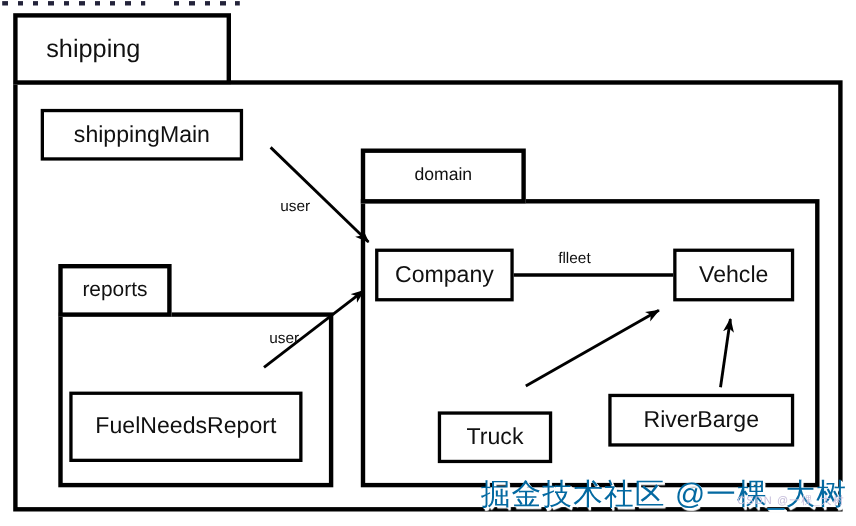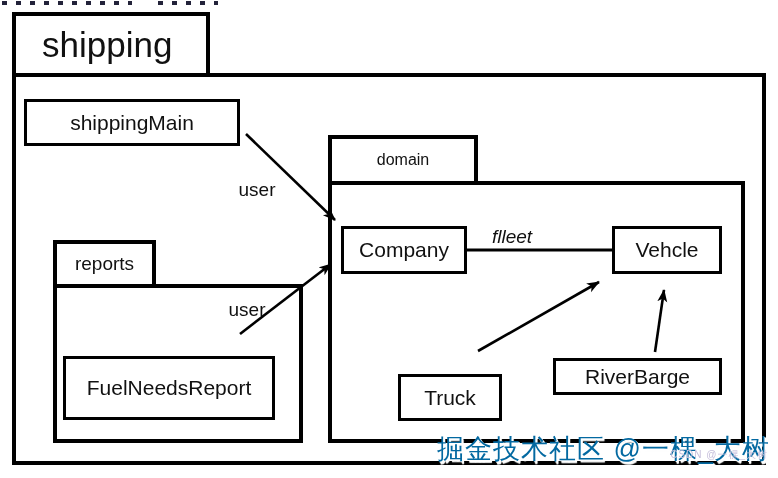--- a/index.html
+++ b/index.html
@@ -31,22 +31,22 @@
     border:3px solid #000;
     background:#fff;
     box-sizing:border-box;
     display:flex;align-items:center;justify-content:center;
     font-size:21px;color:#111;
     z-index:4;
     white-space:nowrap;
   }
   .edge-label{
     position:absolute;
-    font-size:19px;color:#111;
-    text-align:center;
+    font-size:14px;color:#111;
+    text-align:right;
     z-index:6;
     white-space:nowrap;
   }
   #edges-svg{
     position:absolute;left:0;top:0;
     z-index:5;
     pointer-events:none;
   }
   .clip-strip{
     position:absolute;
@@ -75,52 +75,52 @@
   }
 </style>
 </head>
 <body>
 
 <div id="stage">
 
   <div class="clip-strip" style="left:2px;width:130px;"></div>
   <div class="clip-strip" style="left:158px;width:60px;"></div>
 
-  <div class="pkg-tab" style="left:12px;top:12px;width:198px;height:65px;font-size:35px;justify-content:flex-start;padding-left:26px;">
+  <div class="pkg-tab" style="left:12px;top:12px;width:198px;height:65px;font-size:23px;justify-content:flex-start;padding-left:26px;">
     <span>shipping</span>
   </div>
   <div class="pkg-body" style="left:12px;top:73px;width:754px;height:392px;"></div>
 
   <div class="pkg-tab" style="left:328px;top:135px;width:150px;height:50px;font-size:16px;">
     <span>domain</span>
   </div>
   <div class="pkg-body" style="left:328px;top:181px;width:417px;height:262px;"></div>
 
   <div class="pkg-tab" style="left:53px;top:240px;width:103px;height:48px;font-size:19px;">
     <span>reports</span>
   </div>
   <div class="pkg-body" style="left:53px;top:284px;width:250px;height:159px;"></div>
 
-  <div class="node" style="left:24px;top:99px;width:216px;height:47px;">
+  <div class="node" style="left:37px;top:99px;width:184px;height:47px;">
     <span>shippingMain</span>
   </div>
 
   <div class="node" style="left:612px;top:226px;width:110px;height:48px;">
     <span>Vehcle</span>
   </div>
 
   <div class="node" style="left:341px;top:226px;width:126px;height:48px;">
     <span>Company</span>
   </div>
 
   <div class="node" style="left:398px;top:358px;width:104px;height:47px;margin-top:16px;">
     <span>Truck</span>
   </div>
 
-  <div class="node" style="left:553px;top:358px;width:169px;height:37px;">
+  <div class="node" style="left:553px;top:358px;width:169px;height:48px;">
     <span>RiverBarge</span>
   </div>
 
   <div class="node" style="left:63px;top:356px;width:212px;height:64px;">
     <span>FuelNeedsReport</span>
   </div>
 
   <svg id="edges-svg" width="778" height="478" viewBox="0 0 778 478">
     <defs>
       <marker id="arrowhead" markerUnits="userSpaceOnUse" markerWidth="14" markerHeight="12" refX="12" refY="5" orient="auto">
@@ -129,18 +129,18 @@
     </defs>
     <line x1="246" y1="134" x2="335" y2="220" stroke="#000" stroke-width="2.6" marker-end="url(#arrowhead)"></line>
     <line x1="240" y1="334" x2="331" y2="264" stroke="#000" stroke-width="2.6" marker-end="url(#arrowhead)"></line>
     <line x1="467" y1="250" x2="612" y2="250" stroke="#000" stroke-width="3"></line>
     <line x1="478" y1="351" x2="599" y2="282" stroke="#000" stroke-width="2.6" marker-end="url(#arrowhead)"></line>
     <line x1="655" y1="352" x2="664" y2="290" stroke="#000" stroke-width="2.6" marker-end="url(#arrowhead)"></line>
   </svg>
 
   <div class="edge-label" style="left:232px;top:179px;width:50px;">user</div>
   <div class="edge-label" style="left:222px;top:299px;width:50px;">user</div>
-  <div class="edge-label" style="left:487px;top:226px;width:50px;font-style:italic;">flleet</div>
+  <div class="edge-label" style="left:487px;top:226px;width:50px;">flleet</div>
 
   <div class="wm-primary">掘金技术社区 @一棵_大树</div>
   <div class="wm-secondary">CSDN @一棵_大树</div>
 
 </div>
 
 </body></html>

